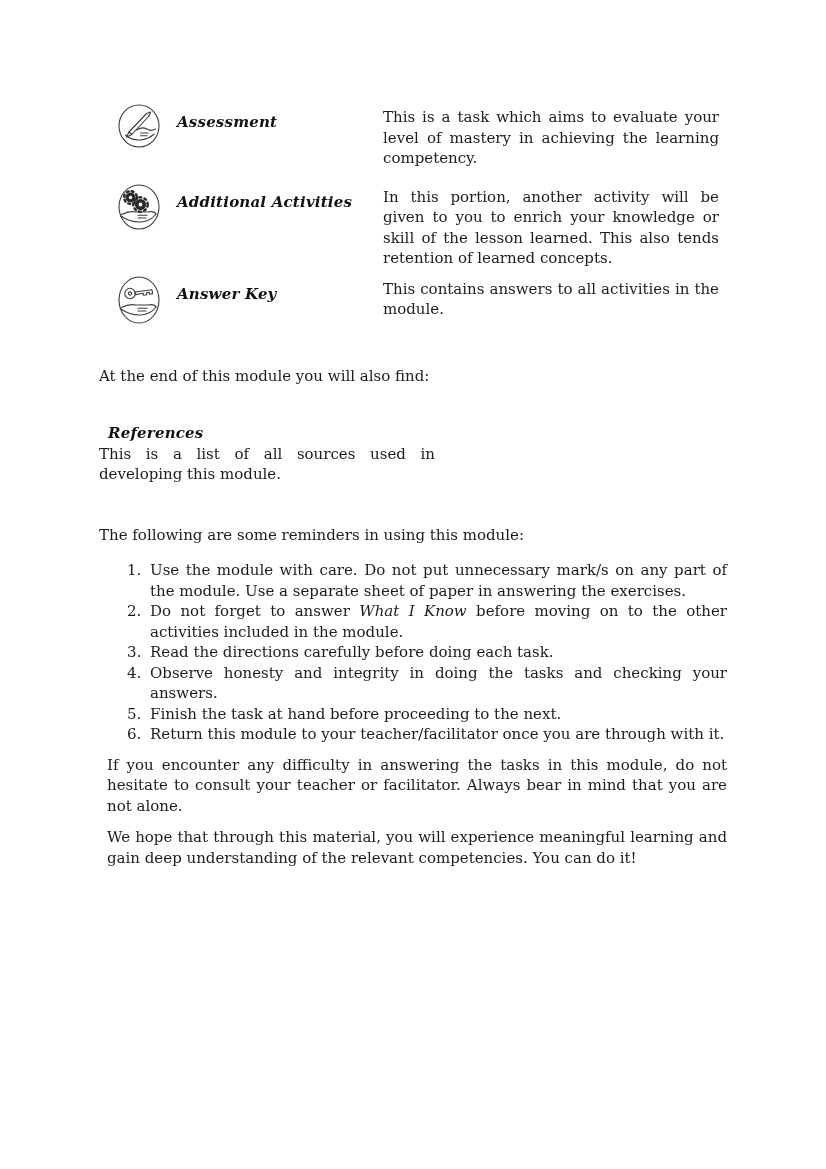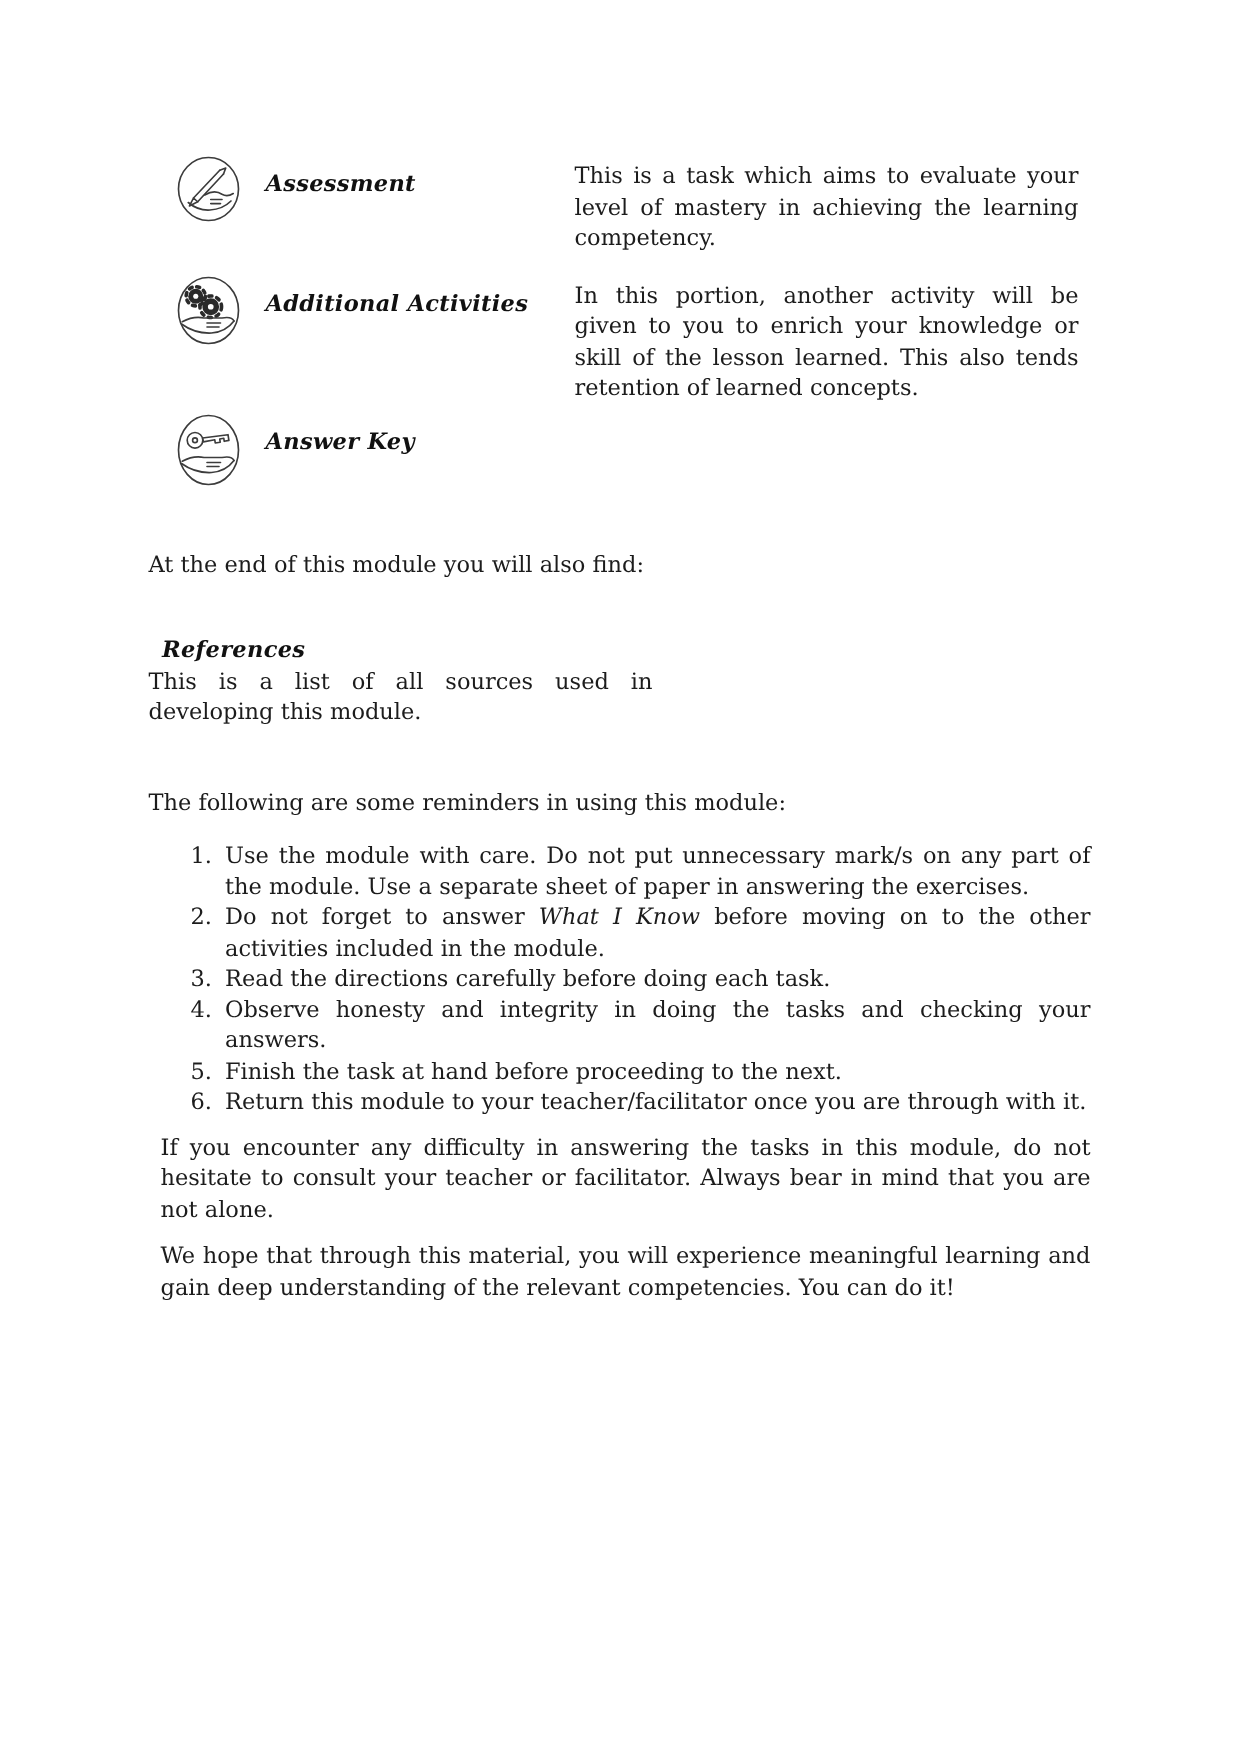--- a/index.html
+++ b/index.html
@@ -126,20 +126,21 @@
           <circle cx="13" cy="18.5" r="5.2"></circle>
           <circle cx="13" cy="18.5" r="1.6"></circle>
           <path d="M18 17 L35 14.8 L35.6 18.6 L32.5 19.2 L32.2 17.2 L29.5 17.7 L29.8 19.8 L26.5 20.3 L26.2 18.2 L18.6 19.6 Z"></path>
           <path d="M4.5 32.5 Q12 28.5 19 30 L31 30 Q37.5 28.8 39 32"></path>
           <path d="M4 34 Q13 40.5 24 40 Q33.5 39.3 39 32"></path>
           <path d="M21 33.3 L30 33.3"></path>
           <path d="M21 36 L29 36"></path>
         </svg>
       </div>
       <div class="label-cell">Answer Key</div>
+      <div class="desc-cell">This contains answers to all activities in the module.</div>
     </div>
 
     <div class="intro-line">At the end of this module you will also find:</div>
 
     <div class="ref-row">
       <div class="ref-label">References</div>
       <div class="ref-desc">This is a list of all sources used in developing this module.</div>
     </div>
 
     <div class="reminders-heading">The following are some reminders in using this module:</div>

